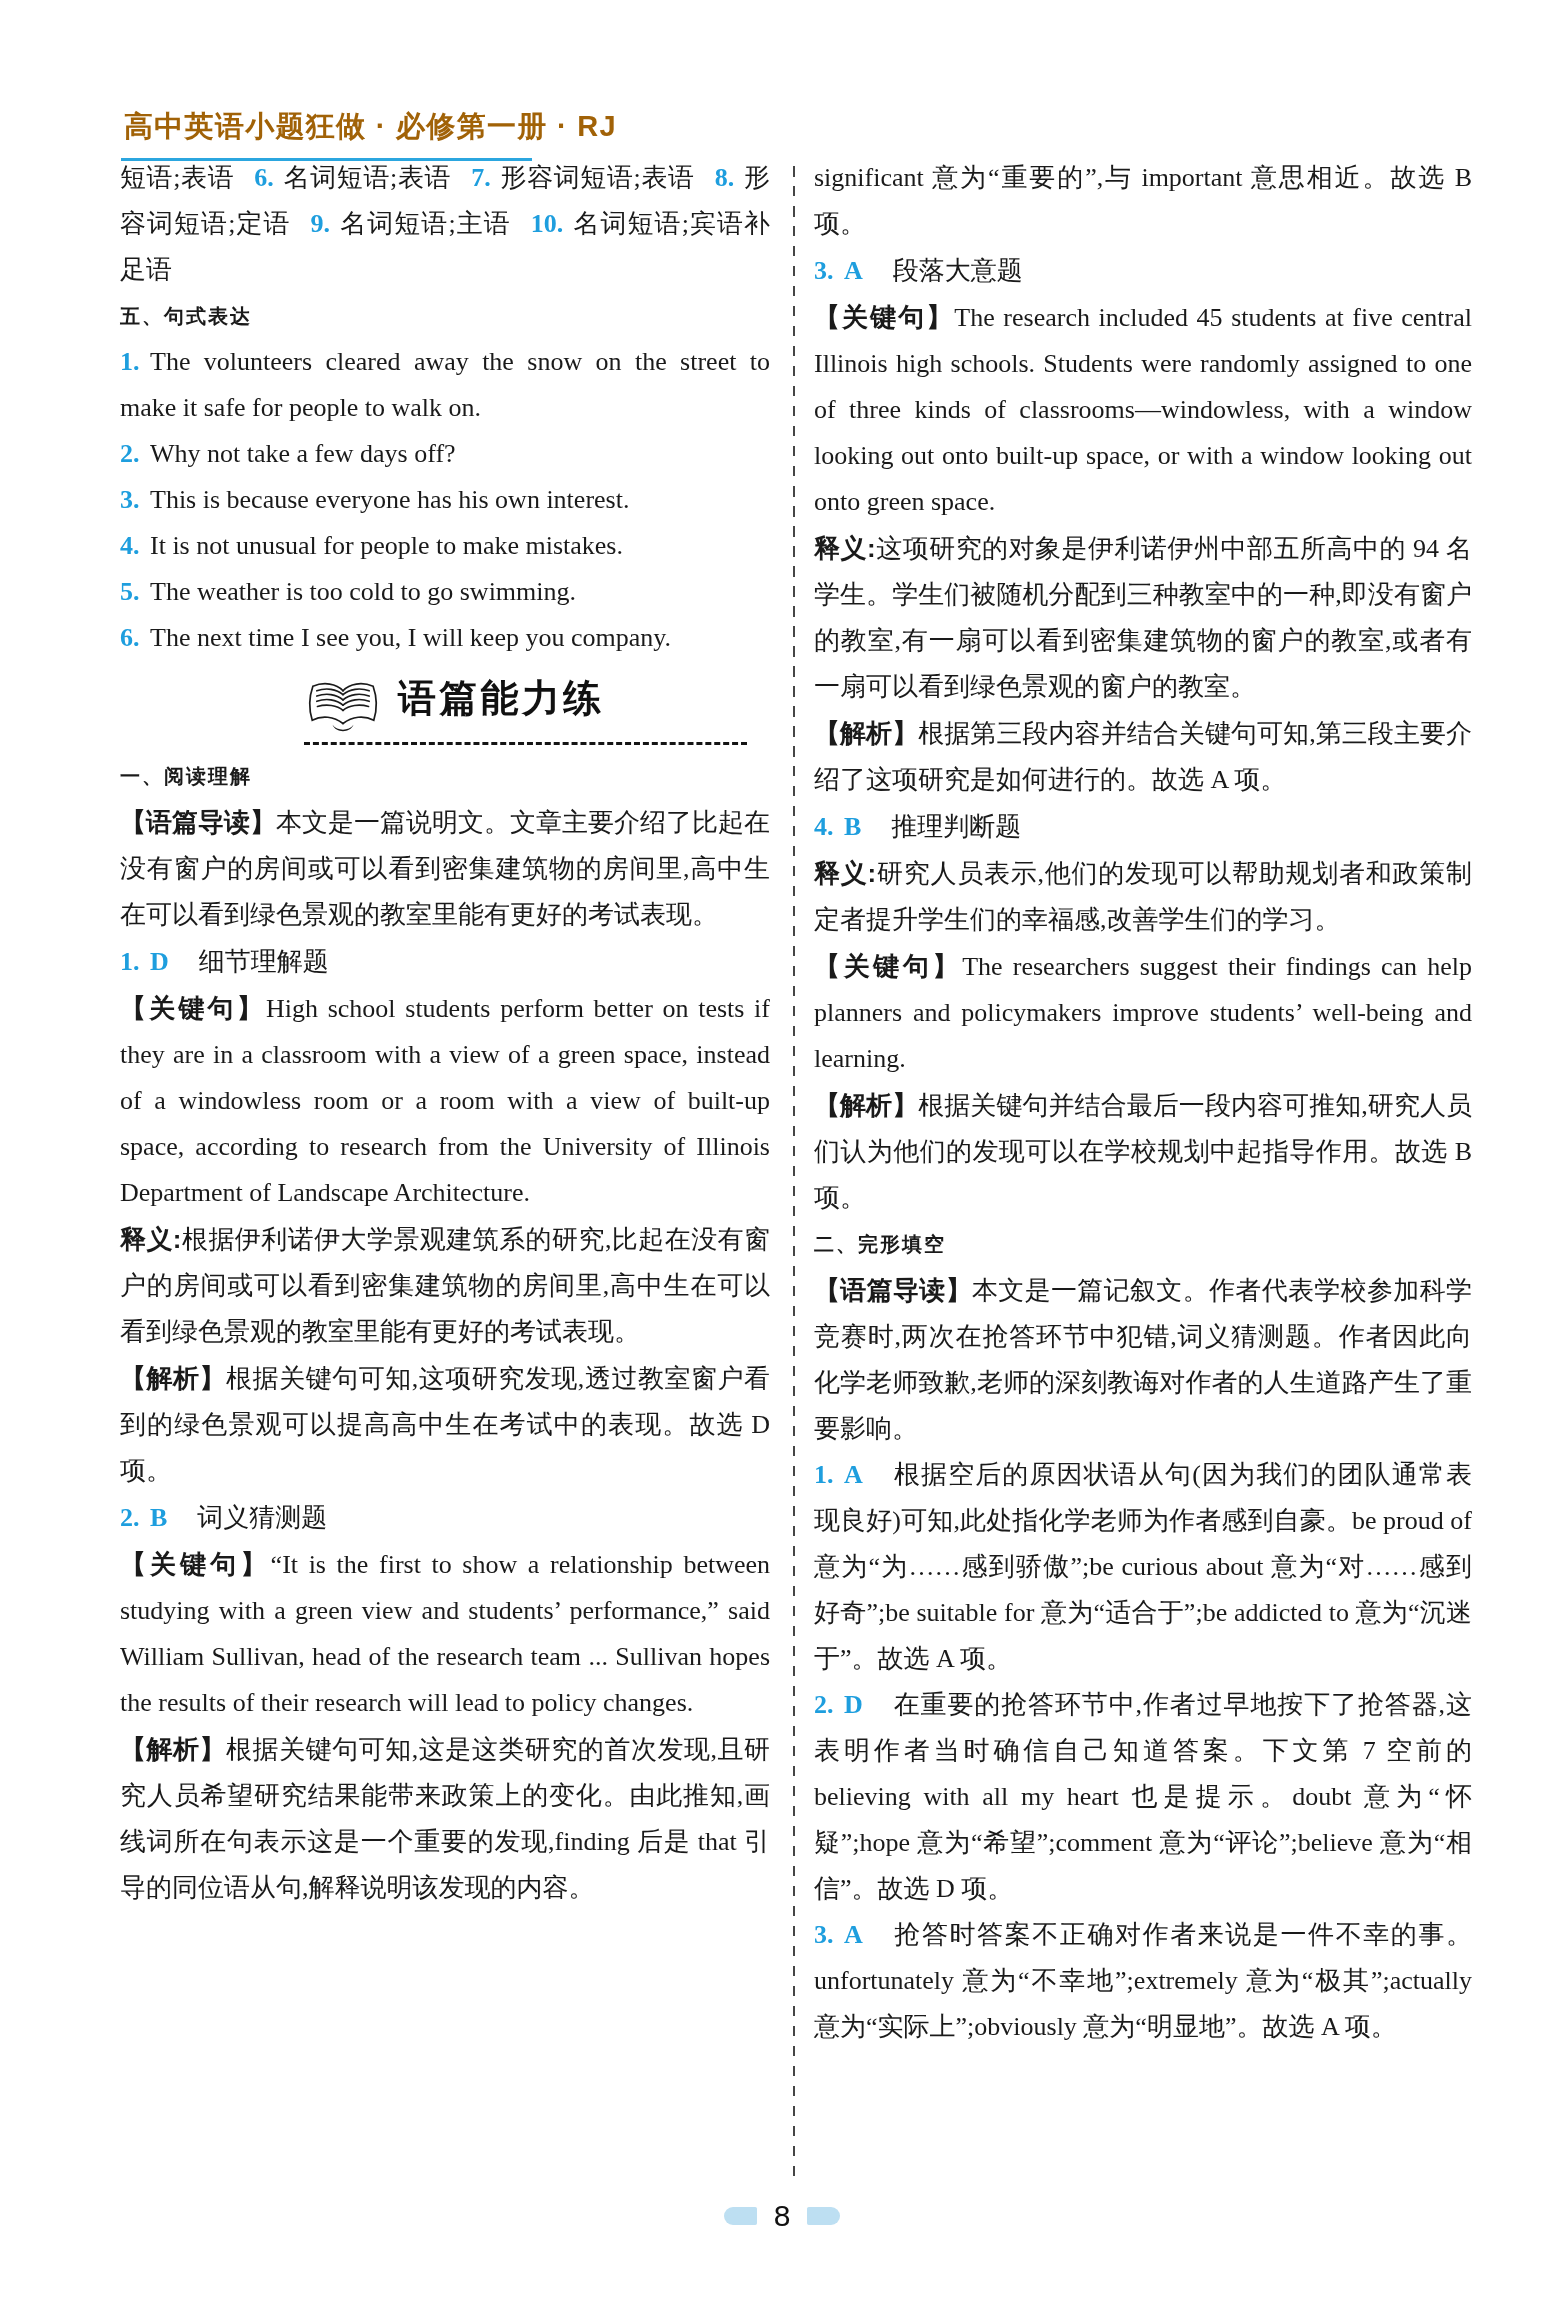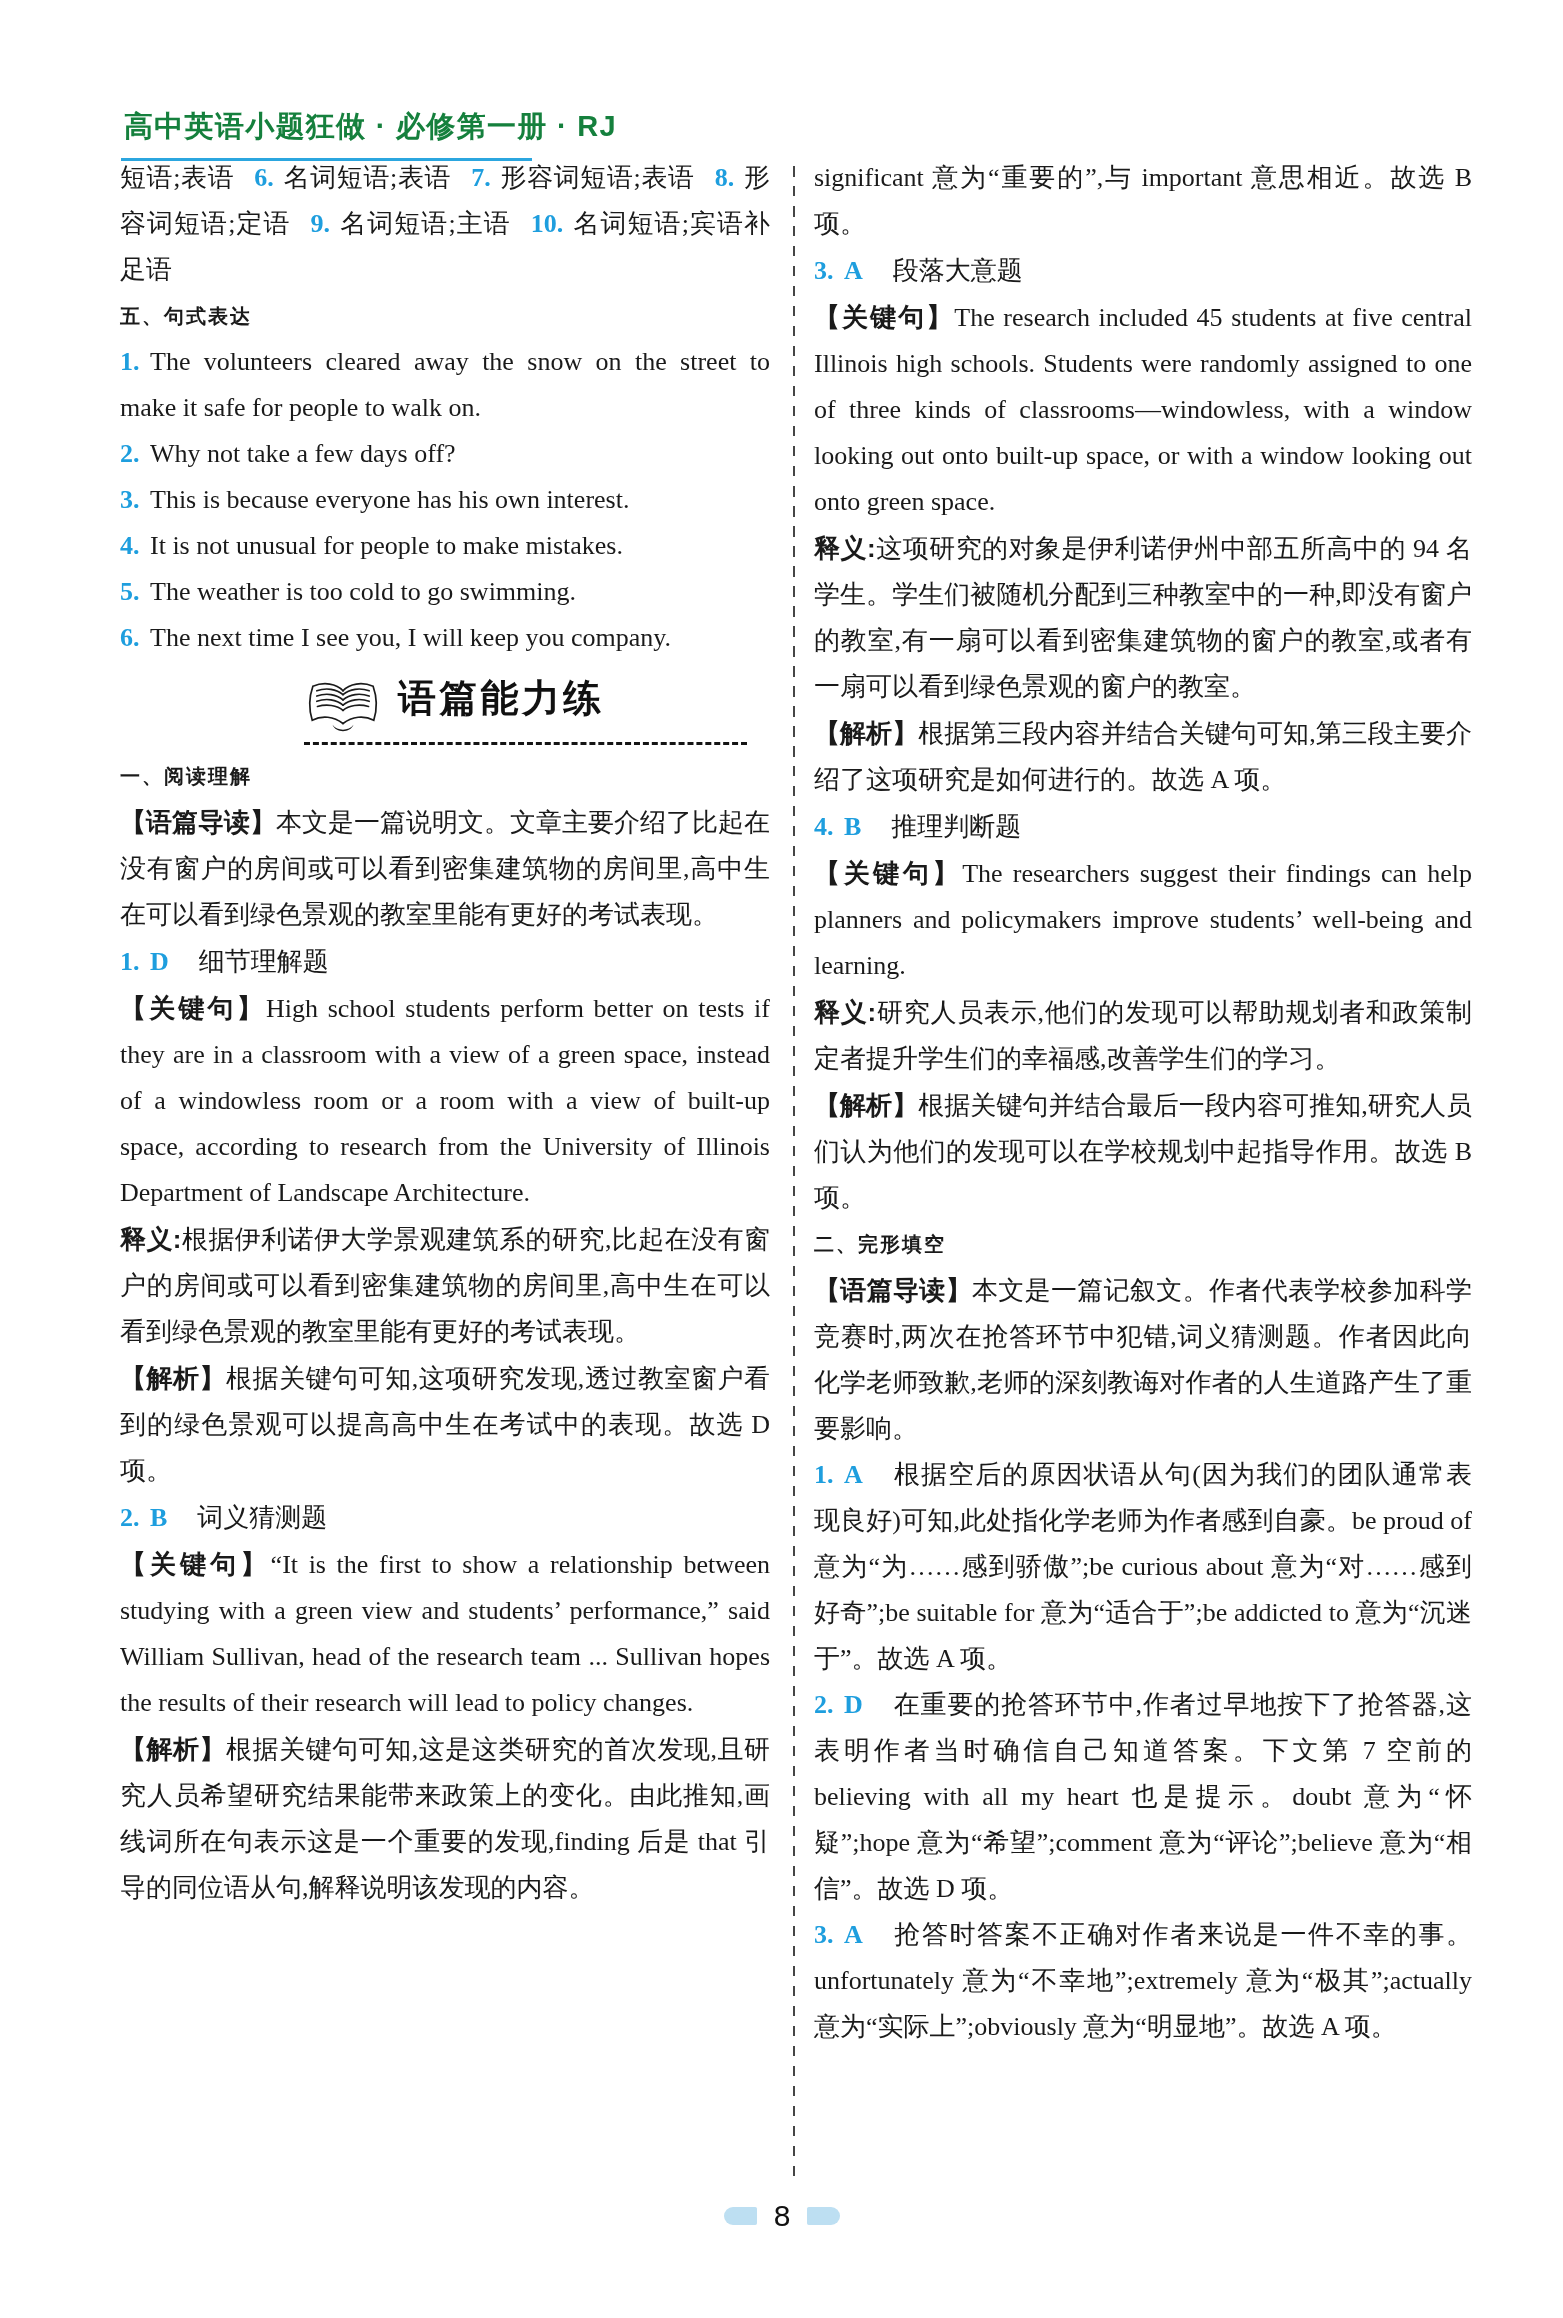--- a/index.html
+++ b/index.html
@@ -4,21 +4,21 @@
 <style>
   html,body{margin:0;padding:0;}
   body{
     width:1564px;height:2319px;position:relative;background:#ffffff;
     font-family:"Liberation Serif","DejaVu Serif",serif;color:#1a1a1a;
     overflow:hidden;
   }
   .header-title{
     position:absolute;left:124px;top:109px;
     font-family:"Liberation Sans","DejaVu Sans",sans-serif;font-weight:bold;
-    font-size:29px;line-height:34px;color:#15803d;letter-spacing:1.3px;white-space:nowrap;
+    font-size:29px;line-height:34px;color:#a16207;letter-spacing:1.3px;white-space:nowrap;
   }
   .header-rule{position:absolute;left:121px;top:158px;width:411px;height:2.6px;background:#2BA6DF;}
   .col{position:absolute;top:155px;font-size:26px;line-height:46px;}
   .col-left{left:120px;width:650px;}
   .col-right{left:814px;width:658px;}
   .divider{
     position:absolute;left:793px;top:166px;width:2px;height:2016px;
     background:repeating-linear-gradient(180deg,#454545 0 10.5px,transparent 10.5px 20px);
   }
   .para{text-align:justify;}
@@ -102,22 +102,22 @@
     <div class="para"><span class="blabel">【解析】</span><span>根据关键句可知,这是这类研究的首次发现,且研究人员希望研究结果能带来政策上的变化。由此推知,画线词所在句表示这是一个重要的发现,finding 后是 that 引导的同位语从句,解释说明该发现的内容。</span></div>
   </div>
 <div class="divider"></div>
 <div class="col col-right" id="col-right">
     <div class="para">significant 意为“重要的”,与 important 意思相近。故选 B 项。</div>
     <div class="para"><span class="num-blue">3.</span><span class="num-blue ans-letter">A</span><span class="ans-title">段落大意题</span></div>
     <div class="para"><span class="blabel">【关键句】</span><span>The research included 45 students at five central Illinois high schools. Students were randomly assigned to one of three kinds of classrooms—windowless, with a window looking out onto built-up space, or with a window looking out onto green space.</span></div>
     <div class="para"><span class="blabel">释义:</span><span>这项研究的对象是伊利诺伊州中部五所高中的 94 名学生。学生们被随机分配到三种教室中的一种,即没有窗户的教室,有一扇可以看到密集建筑物的窗户的教室,或者有一扇可以看到绿色景观的窗户的教室。</span></div>
     <div class="para"><span class="blabel">【解析】</span><span>根据第三段内容并结合关键句可知,第三段主要介绍了这项研究是如何进行的。故选 A 项。</span></div>
     <div class="para"><span class="num-blue">4.</span><span class="num-blue ans-letter">B</span><span class="ans-title">推理判断题</span></div>
+    <div class="para"><span class="blabel">释义:</span><span>研究人员表示,他们的发现可以帮助规划者和政策制定者提升学生们的幸福感,改善学生们的学习。</span></div>
     <div class="para"><span class="blabel">【关键句】</span><span>The researchers suggest their findings can help planners and policymakers improve students’ well-being and learning.</span></div>
-    <div class="para"><span class="blabel">释义:</span><span>研究人员表示,他们的发现可以帮助规划者和政策制定者提升学生们的幸福感,改善学生们的学习。</span></div>
     <div class="para"><span class="blabel">【解析】</span><span>根据关键句并结合最后一段内容可推知,研究人员们认为他们的发现可以在学校规划中起指导作用。故选 B 项。</span></div>
     <div class="sec-head">二、完形填空</div>
     <div class="para"><span class="blabel">【语篇导读】</span><span>本文是一篇记叙文。作者代表学校参加科学竞赛时,两次在抢答环节中犯错,词义猜测题。作者因此向化学老师致歉,老师的深刻教诲对作者的人生道路产生了重要影响。</span></div>
     <div class="para"><span class="num-blue">1.</span><span class="num-blue ans-letter">A</span><span class="ans-text">根据空后的原因状语从句(因为我们的团队通常表现良好)可知,此处指化学老师为作者感到自豪。be proud of 意为“为……感到骄傲”;be curious about 意为“对……感到好奇”;be suitable for 意为“适合于”;be addicted to 意为“沉迷于”。故选 A 项。</span></div>
     <div class="para"><span class="num-blue">2.</span><span class="num-blue ans-letter">D</span><span class="ans-text">在重要的抢答环节中,作者过早地按下了抢答器,这表明作者当时确信自己知道答案。下文第 7 空前的 believing with all my heart 也是提示。doubt 意为“怀疑”;hope 意为“希望”;comment 意为“评论”;believe 意为“相信”。故选 D 项。</span></div>
     <div class="para"><span class="num-blue">3.</span><span class="num-blue ans-letter">A</span><span class="ans-text">抢答时答案不正确对作者来说是一件不幸的事。unfortunately 意为“不幸地”;extremely 意为“极其”;actually 意为“实际上”;obviously 意为“明显地”。故选 A 项。</span></div>
   </div>
 
 <div class="footer">
   <span class="pill pill-left"></span>

